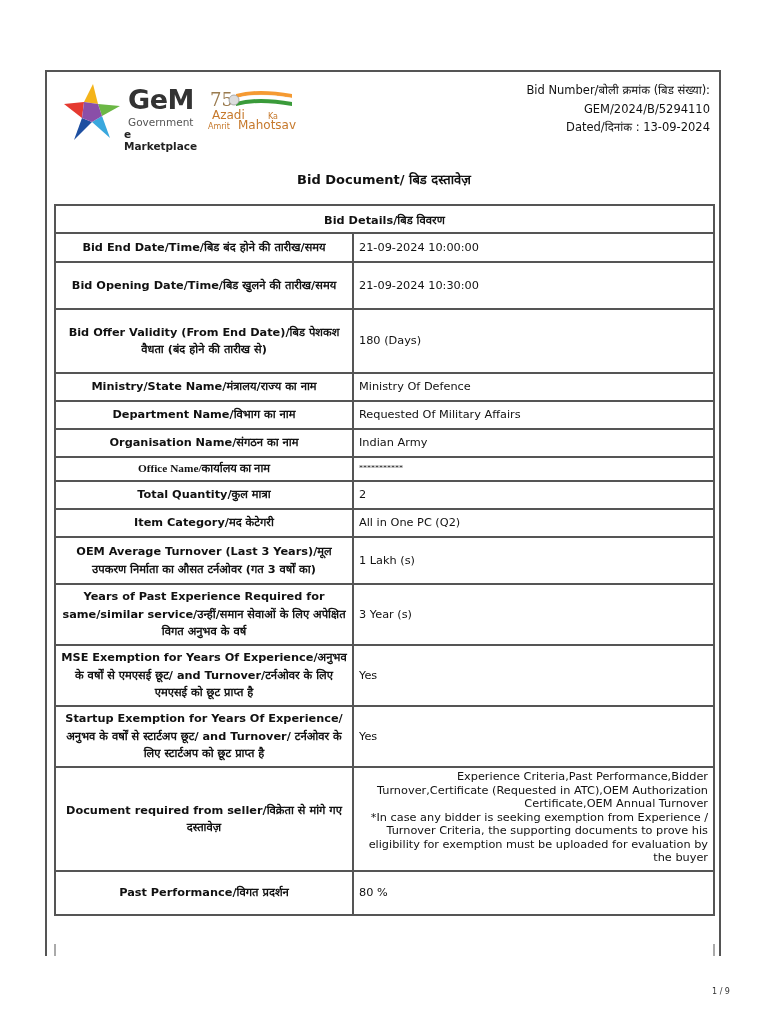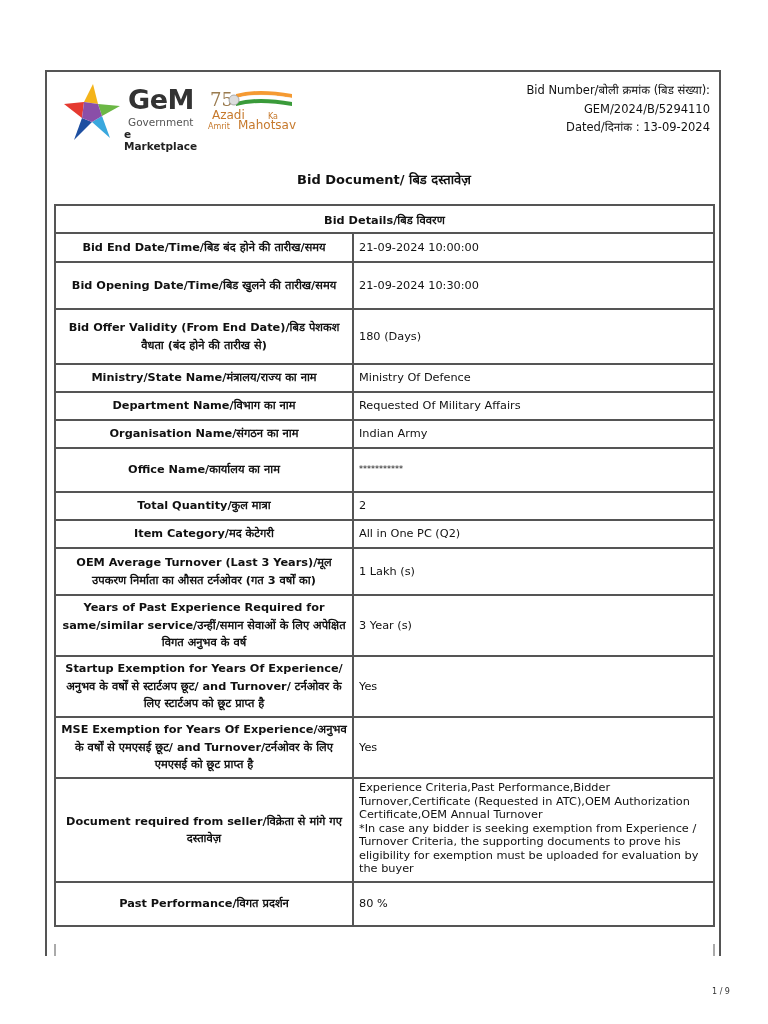--- a/index.html
+++ b/index.html
@@ -18,21 +18,21 @@
   .az-ka { position: absolute; left: 40px; top: 24px; font-size: 8px; color: #c6792c; padding-left: 20px; }
   .az2 { position: absolute; left: 0px; top: 34px; font-size: 8px; color: #c6792c; }
   .az3 { position: absolute; left: 30px; top: 30px; font-size: 12px; color: #c6792c; }
   .bid-meta { position: absolute; right: 58px; top: 81px; text-align: right; font-size: 11.5px; line-height: 18.5px; color: #111; }
   .doc-title { position: absolute; left: 0; width: 768px; top: 170px; text-align: center; font-weight: bold; font-size: 13px; }
   table.details { position: absolute; left: 54px; top: 204px; width: 661px; border-collapse: collapse; font-size: 11.3px; }
   table.details td { border: 2px solid #555; padding: 2px 5px; vertical-align: middle; line-height: 17.5px; }
   table.details th { border: 2px solid #555; font-weight: bold; font-size: 11.3px; height: 24px; text-align: center; }
   td.label { font-weight: bold; width: 286px; text-align: center; }
   td.value { font-weight: normal; }
-  td.value.multi { line-height: 13.5px; padding-top: 0; padding-bottom: 3px; }
+  td.value.multi { line-height: 13.5px; padding-top: 0; padding-bottom: 3px; text-align: right; }
   .stars { font-size: 8px; letter-spacing: 0px; }
   .page-num { position: absolute; left: 712px; top: 987px; font-size: 8px; color: #333; }
   .tail { position: absolute; left: 54px; top: 944px; width: 2px; height: 12px; background: #aaa; }
   .tail2 { position: absolute; left: 713px; top: 944px; width: 2px; height: 12px; background: #aaa; }
 </style>
 </head>
 <body>
 
 <div class="frame"></div>
 
@@ -78,62 +78,62 @@
     <th colspan="2">Bid Details/बिड विवरण</th>
   </tr>
   <tr style="height:29px;">
     <td class="label">Bid End Date/Time/बिड बंद होने की तारीख/समय</td>
     <td class="value">21-09-2024 10:00:00</td>
   </tr>
   <tr style="height:47px;">
     <td class="label">Bid Opening Date/Time/बिड खुलने की तारीख/समय</td>
     <td class="value">21-09-2024 10:30:00</td>
   </tr>
-  <tr style="height:55px;">
+  <tr style="height:64px;">
     <td class="label">Bid Offer Validity (From End Date)/बिड पेशकश वैधता (बंद होने की तारीख से)</td>
     <td class="value">180 (Days)</td>
   </tr>
   <tr style="height:28px;">
     <td class="label">Ministry/State Name/मंत्रालय/राज्य का नाम</td>
     <td class="value">Ministry Of Defence</td>
   </tr>
   <tr style="height:28px;">
     <td class="label">Department Name/विभाग का नाम</td>
     <td class="value">Requested Of Military Affairs</td>
   </tr>
   <tr style="height:28px;">
     <td class="label">Organisation Name/संगठन का नाम</td>
     <td class="value">Indian Army</td>
   </tr>
-  <tr style="height:44px;">
+  <tr style="height:24px;font-family:Liberation Serif, serif;">
     <td class="label">Office Name/कार्यालय का नाम</td>
     <td class="value stars">***********</td>
   </tr>
   <tr style="height:28px;">
     <td class="label">Total Quantity/कुल मात्रा</td>
     <td class="value">2</td>
   </tr>
   <tr style="height:28px;">
     <td class="label">Item Category/मद केटेगरी</td>
     <td class="value">All in One PC (Q2)</td>
   </tr>
   <tr style="height:47px;">
     <td class="label">OEM Average Turnover (Last 3 Years)/मूल उपकरण निर्माता का औसत टर्नओवर (गत 3 वर्षों का)</td>
     <td class="value">1 Lakh (s)</td>
   </tr>
   <tr style="height:61px;">
     <td class="label">Years of Past Experience Required for same/similar service/उन्हीं/समान सेवाओं के लिए अपेक्षित विगत अनुभव के वर्ष</td>
     <td class="value">3 Year (s)</td>
   </tr>
   <tr style="height:61px;">
-    <td class="label">Startup Exemption for Years Of Experience/अनुभव के वर्षों से स्टार्टअप छूट/ and Turnover/ टर्नओवर के लिए स्टार्टअप को छूट प्राप्त है</td>
+    <td class="label">MSE Exemption for Years Of Experience/अनुभव के वर्षों से एमएसई छूट/ and Turnover/टर्नओवर के लिए एमएसई को छूट प्राप्त है</td>
     <td class="value">Yes</td>
   </tr>
   <tr style="height:61px;">
-    <td class="label">MSE Exemption for Years Of Experience/अनुभव के वर्षों से एमएसई छूट/ and Turnover/टर्नओवर के लिए एमएसई को छूट प्राप्त है</td>
+    <td class="label">Startup Exemption for Years Of Experience/अनुभव के वर्षों से स्टार्टअप छूट/ and Turnover/ टर्नओवर के लिए स्टार्टअप को छूट प्राप्त है</td>
     <td class="value">Yes</td>
   </tr>
   <tr style="height:104px;">
     <td class="label">Document required from seller/विक्रेता से मांगे गए दस्तावेज़</td>
     <td class="value multi">
       <div>Experience Criteria,Past Performance,Bidder Turnover,Certificate (Requested in ATC),OEM Authorization Certificate,OEM Annual Turnover</div>
       <div>*In case any bidder is seeking exemption from Experience / Turnover Criteria, the supporting documents to prove his eligibility for exemption must be uploaded for evaluation by the buyer</div>
     </td>
   </tr>
   <tr style="height:44px;">

